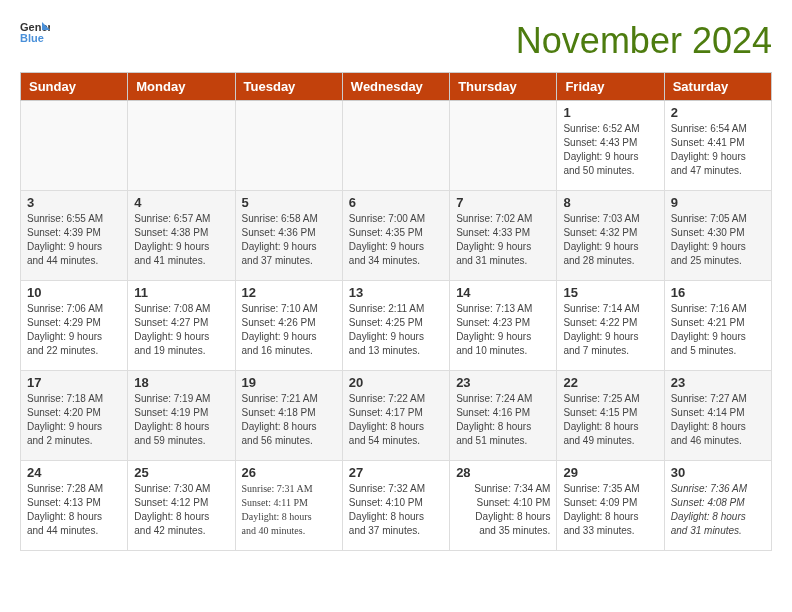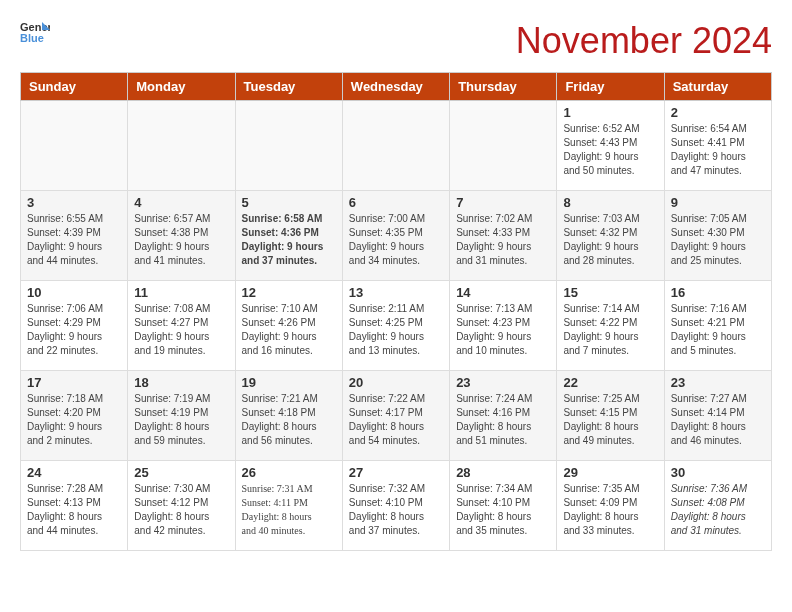--- a/index.html
+++ b/index.html
@@ -24,21 +24,21 @@
     .logo-icon {
       width: 30px;
       height: 24px;
     }
     .title-section {
       text-align: right;
     }
     .month-title {
       font-size: 36px;
       font-weight: normal;
-      color: #b91c1c;
+      color: #4d7c0f;
     }
     .subtitle {
       font-size: 16px;
       color: #555;
     }
     .calendar {
       width: 100%;
       border-collapse: collapse;
       table-layout: fixed;
     }
@@ -142,21 +142,21 @@
         </td>
         <td>
           <span class="day-number">4</span>
           <div class="day-info" style="white-space: pre-line;">Sunrise: 6:57 AM
 Sunset: 4:38 PM
 Daylight: 9 hours
 and 41 minutes.</div>
         </td>
         <td>
           <span class="day-number">5</span>
-          <div class="day-info" style="white-space: pre-line; font-weight: bold;">Sunrise: 6:58 AM
+          <div class="day-info" style="white-space: pre-line;">Sunrise: 6:58 AM
 Sunset: 4:36 PM
 Daylight: 9 hours
 and 37 minutes.</div>
         </td>
         <td>
           <span class="day-number">6</span>
           <div class="day-info" style="white-space: pre-line;">Sunrise: 7:00 AM
 Sunset: 4:35 PM
 Daylight: 9 hours
 and 34 minutes.</div>
@@ -309,21 +309,21 @@
         </td>
         <td>
           <span class="day-number">27</span>
           <div class="day-info" style="white-space: pre-line;">Sunrise: 7:32 AM
 Sunset: 4:10 PM
 Daylight: 8 hours
 and 37 minutes.</div>
         </td>
         <td>
           <span class="day-number">28</span>
-          <div class="day-info" style="white-space: pre-line;">Sunrise: 7:34 AM
+          <div class="day-info" style="white-space: pre-line; text-align: right;">Sunrise: 7:34 AM
 Sunset: 4:10 PM
 Daylight: 8 hours
 and 35 minutes.</div>
         </td>
         <td>
           <span class="day-number">29</span>
           <div class="day-info" style="white-space: pre-line;">Sunrise: 7:35 AM
 Sunset: 4:09 PM
 Daylight: 8 hours
 and 33 minutes.</div>

